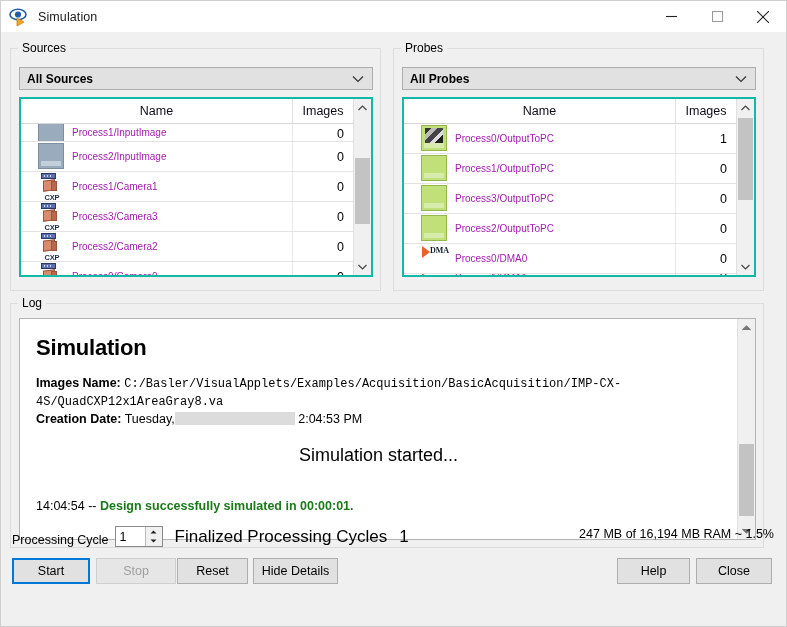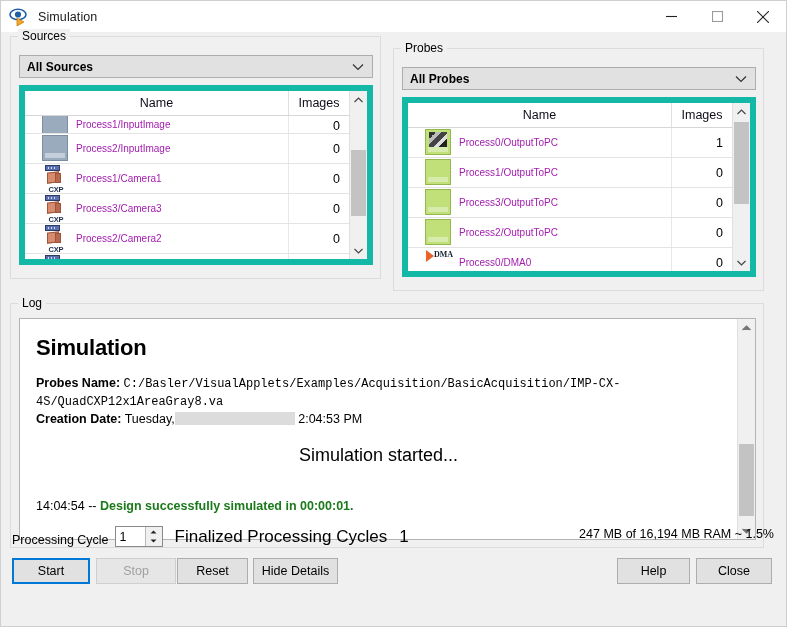--- a/index.html
+++ b/index.html
@@ -41,37 +41,37 @@
   .group {
     position: absolute;
     border: 1px solid #dcdcdc;
     border-radius: 0;
   }
   .group-label {
     position: absolute; top: -8px; left: 7px;
     background: #f0f0f0; padding: 0 4px;
     font-size: 12px; color: #000;
   }
-  .grp-sources { left: 9px; top: 4px; width: 371px; height: 243px; }
+  .grp-sources { left: 9px; top: 16px; width: 371px; height: 243px; }
   .grp-probes  { left: 392px; top: 16px; width: 371px; height: 243px; }
   .grp-log     { left: 9px; top: 271px; width: 754px; height: 245px; }
 
   .combo {
     position: absolute; left: 8px; top: 18px; width: 354px; height: 23px;
     background: #e1e1e1; border: 1px solid #adadad;
     display: flex; align-items: center;
     font-weight: bold; font-size: 12px; padding-left: 7px;
     cursor: default;
   }
   .combo .chev { margin-left: auto; margin-right: 8px; font-weight: normal; color:#333; }
 
   
   .tablewrap {
     position: absolute; left: 8px; top: 48px; width: 354px; height: 180px;
-    border: 6px solid #14b8a6; background: #fff;
+    border: 2px solid #14b8a6; background: #fff;
     display: flex; overflow: hidden;
   }
   .tablecols { flex: 1 1 auto; display:flex; flex-direction:column; overflow:hidden; }
   .thead {
     display: flex; height: 25px; flex: 0 0 25px;
     background: #fff; border-bottom: 1px solid #d6d6d6;
   }
   .th {
     display:flex; align-items:center; justify-content:center;
     font-size: 12.5px; color:#0d0d1a;
@@ -435,21 +435,21 @@
         </div>
       </div>
     </div>
 
     <div class="group grp-log">
       <div class="group-label">Log</div>
       <div class="logbox">
         <div class="loginner">
           <div class="log-h1">Simulation</div>
           <div class="log-line">
-            <span class="b">Probes Name:</span>
+            <span class="b">Images Name:</span>
             <span class="mono">C:/Basler/VisualApplets/Examples/Acquisition/BasicAcquisition/IMP-CX-4S/QuadCXP12x1AreaGray8.va</span>
           </div>
           <div class="log-line">
             <span class="b">Creation Date:</span>
             <span>Tuesday,</span><span class="redact" style="width:120px;"></span>
             <span>2:04:53 PM</span>
           </div>
           <div class="log-started">Simulation started...</div>
           <div class="log-ok">
             <span>14:04:54 --</span>

